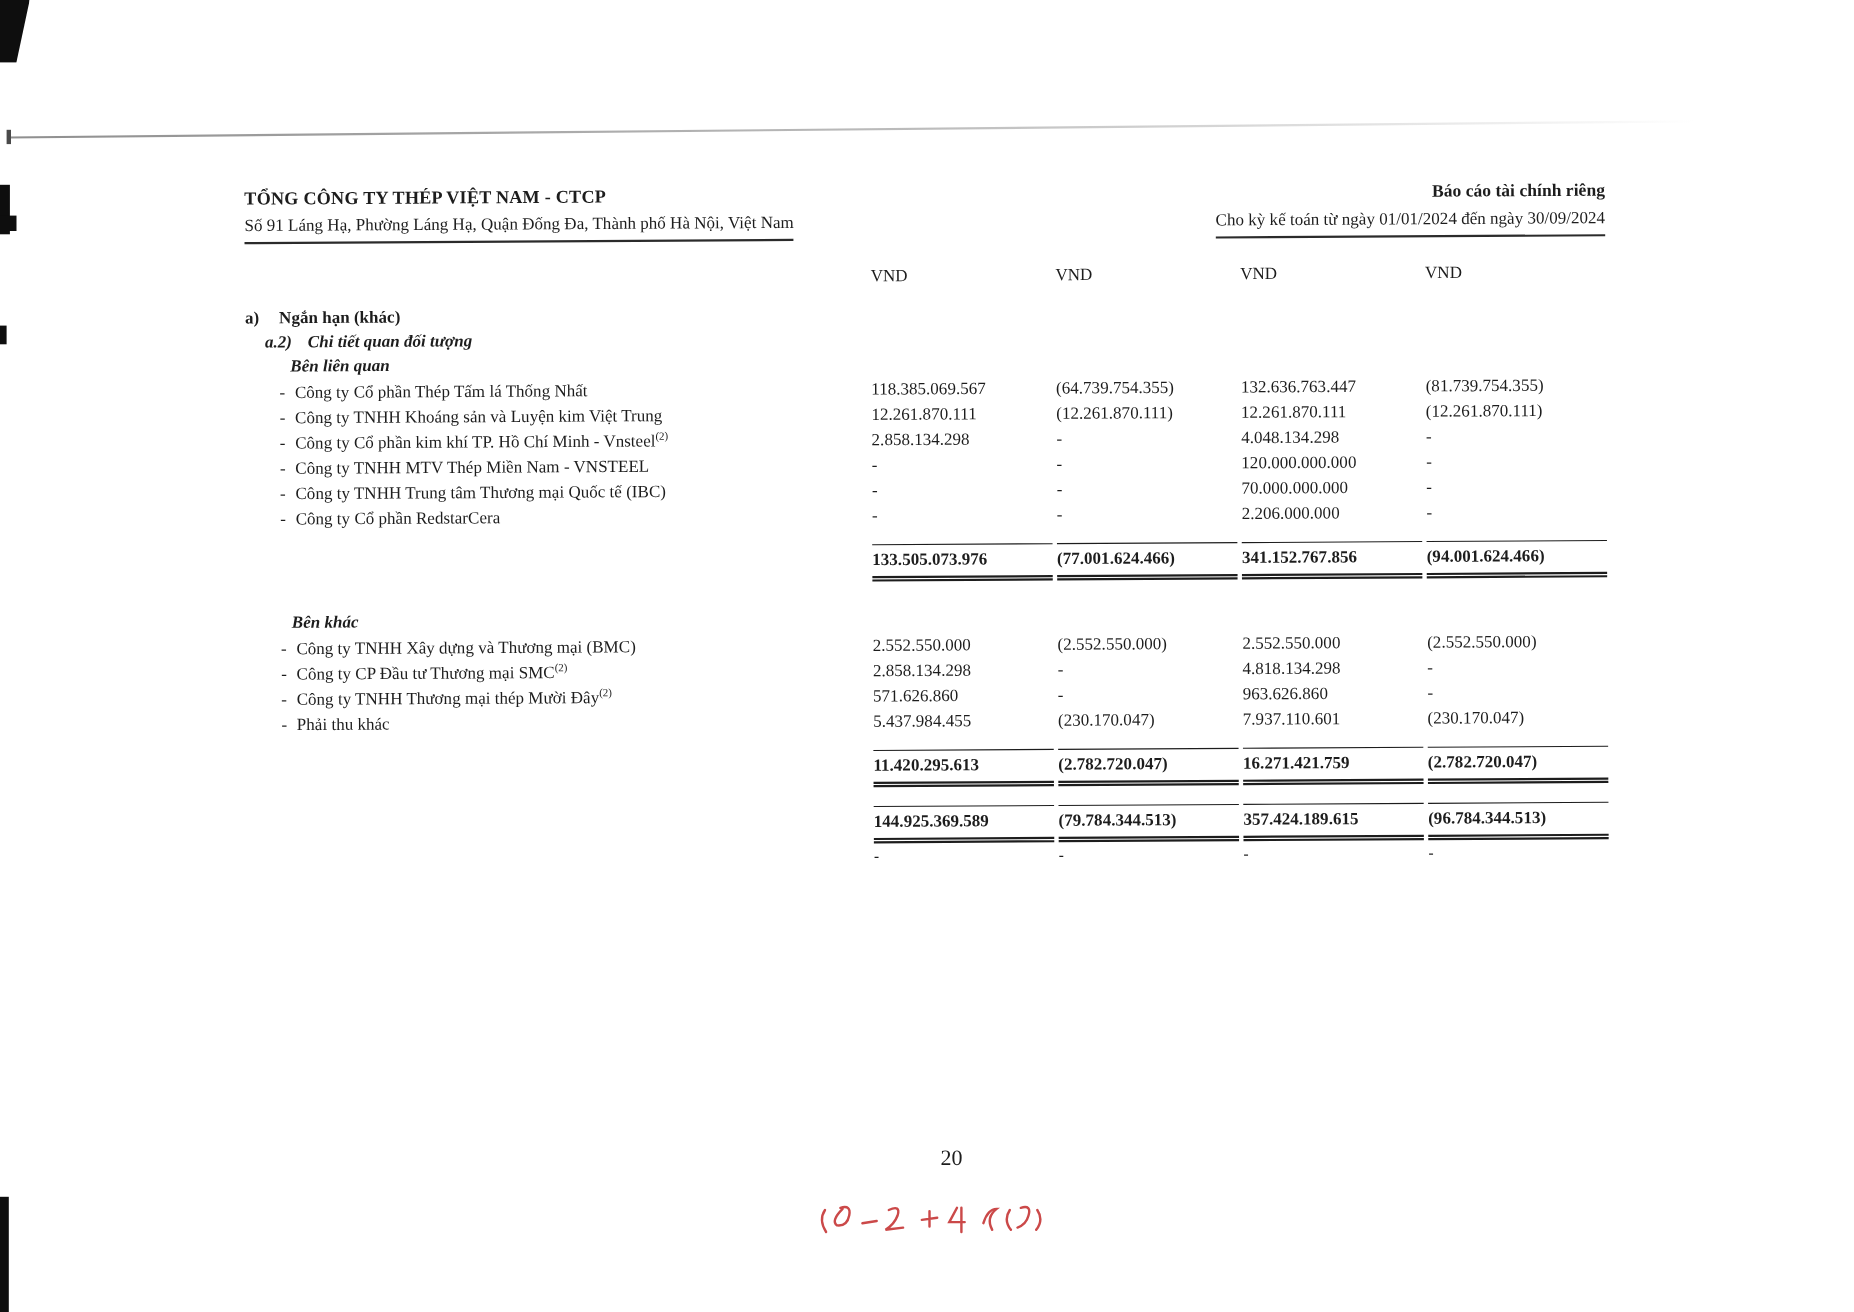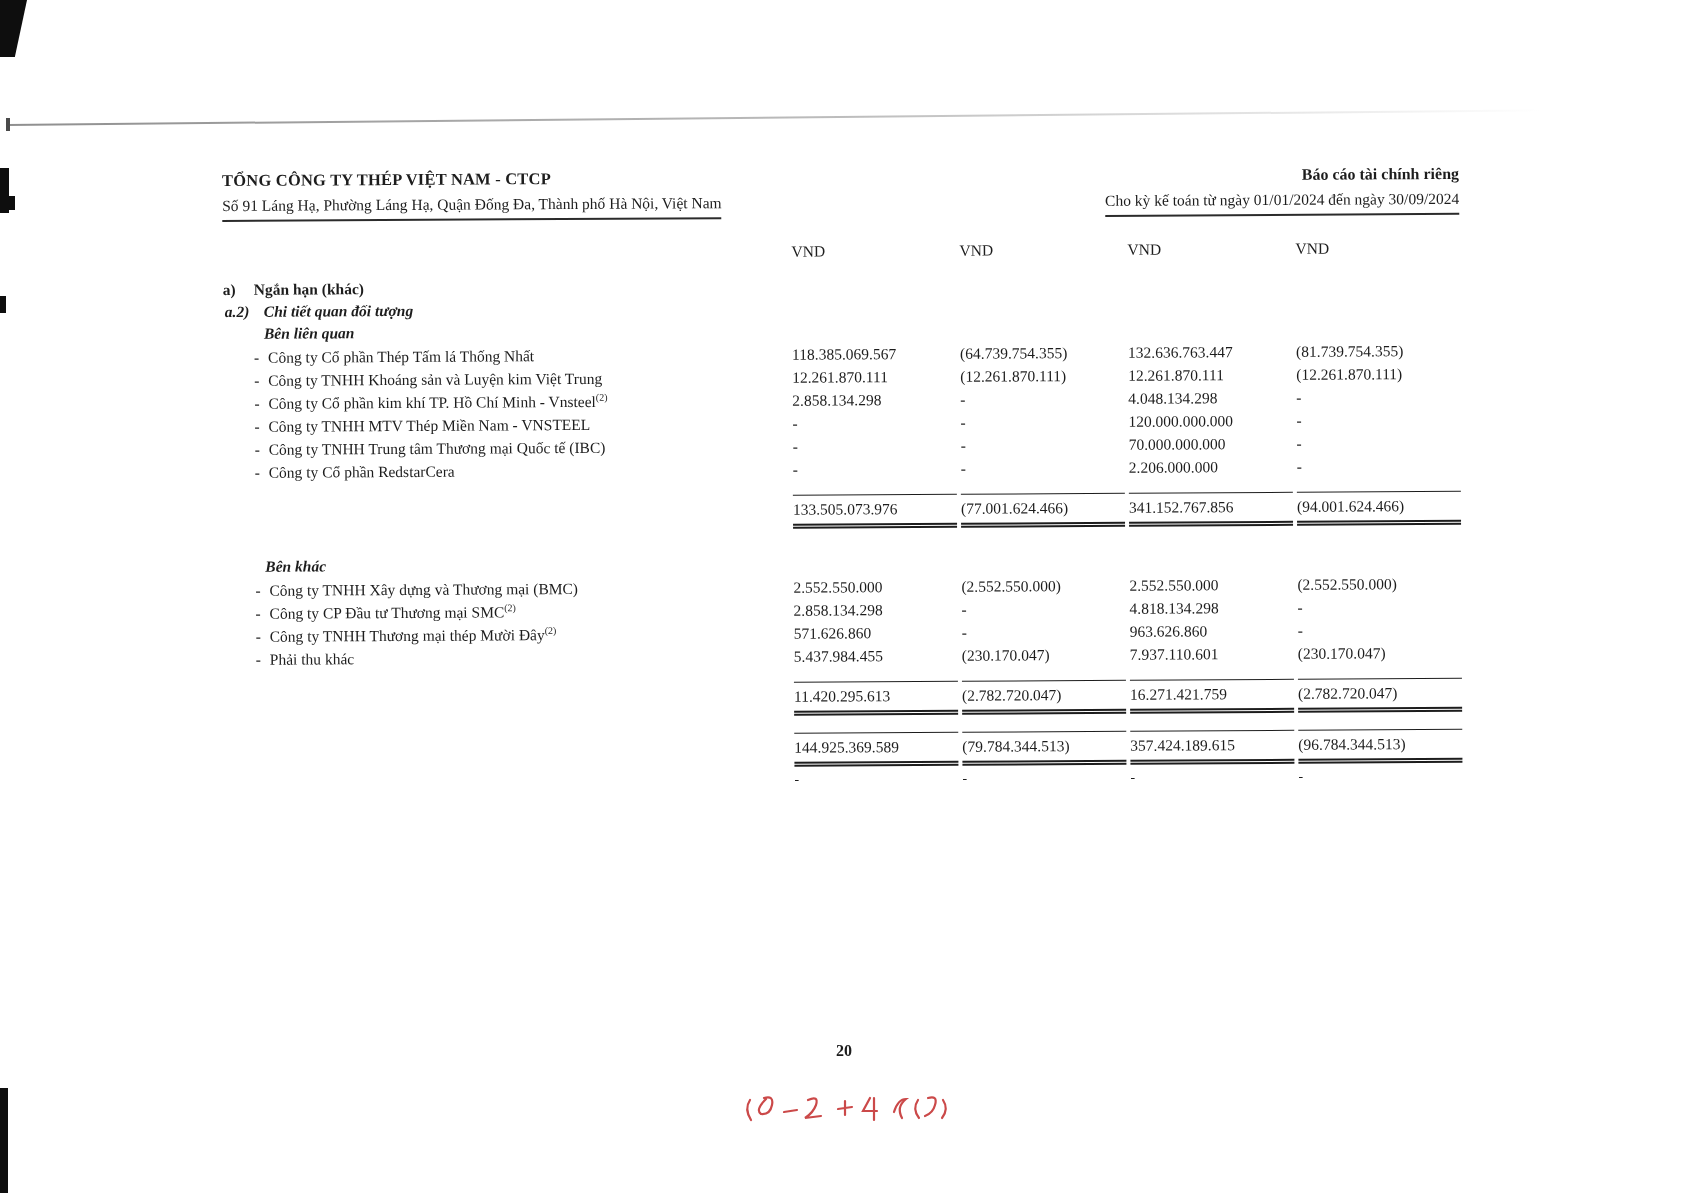--- a/index.html
+++ b/index.html
@@ -48,38 +48,38 @@
   .c-label { width:565px; padding-left:31px; }
   .c-label.no-indent { padding-left:0; }
   .c-num { width:164px; margin-left:4px; white-space:nowrap; }
   .bullet { display:inline-block; width:14px; }
   sup.fn { font-size:10px; vertical-align:super; line-height:0; }
 
   .vnd-row { margin-top:2px; margin-bottom:12px; }
   .sec-a  { font-weight:bold; }
   .sec-a .sec-label { display:inline-block; width:31px; }
   .sec-a2 { font-weight:bold; font-style:italic; }
-  .sec-a2 .sec-label { display:inline-block; width:39px; margin-left:2px; }
+  .sec-a2 .sec-label { display:inline-block; width:39px; margin-left:18px; }
   .group-title { font-weight:bold; font-style:italic; padding-left:41px; min-height:24px; }
   .g2 { margin-top:24px; }
 
   .total-row { margin-top:13px; }
   .total-cell {
-    font-weight:normal;
+    font-weight:bold;
     border-top:1.5px solid #1d1d1d;
     border-bottom:5px double #1d1d1d;
     padding:3px 2px 3px 0;
   }
   .grand { margin-top:17px; }
   .dash-row { margin-top:2px; }
   .dash-row .c-num { font-size:14px; }
 
   .page-number {
-    position:absolute; left:828px; top:1042px; width:32px;
-    text-align:center; font-size:16px;font-weight:bold;
+    position:absolute; left:849px; top:1042px; width:32px;
+    text-align:center; font-size:20px;
   }
 </style>
 </head>
 <body>
 
 <div class="artifact corner-blot"></div>
 <div class="artifact edge-blot-1"></div>
 <div class="artifact edge-blot-1b"></div>
 <div class="artifact edge-blot-2"></div>
 <div class="artifact edge-blot-3"></div>

